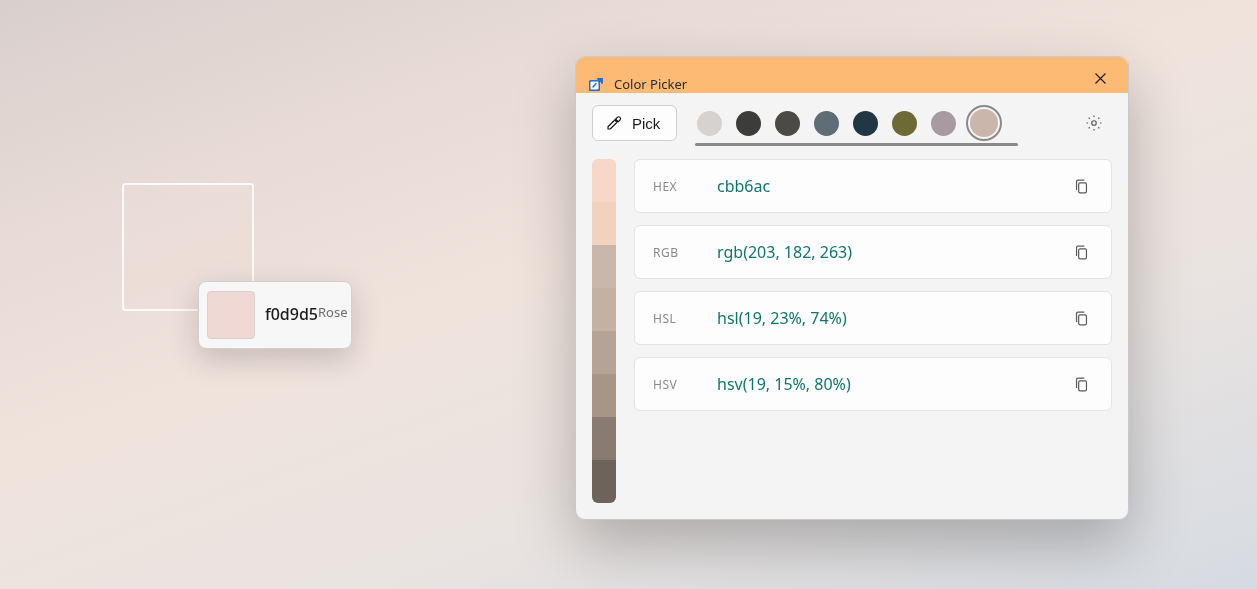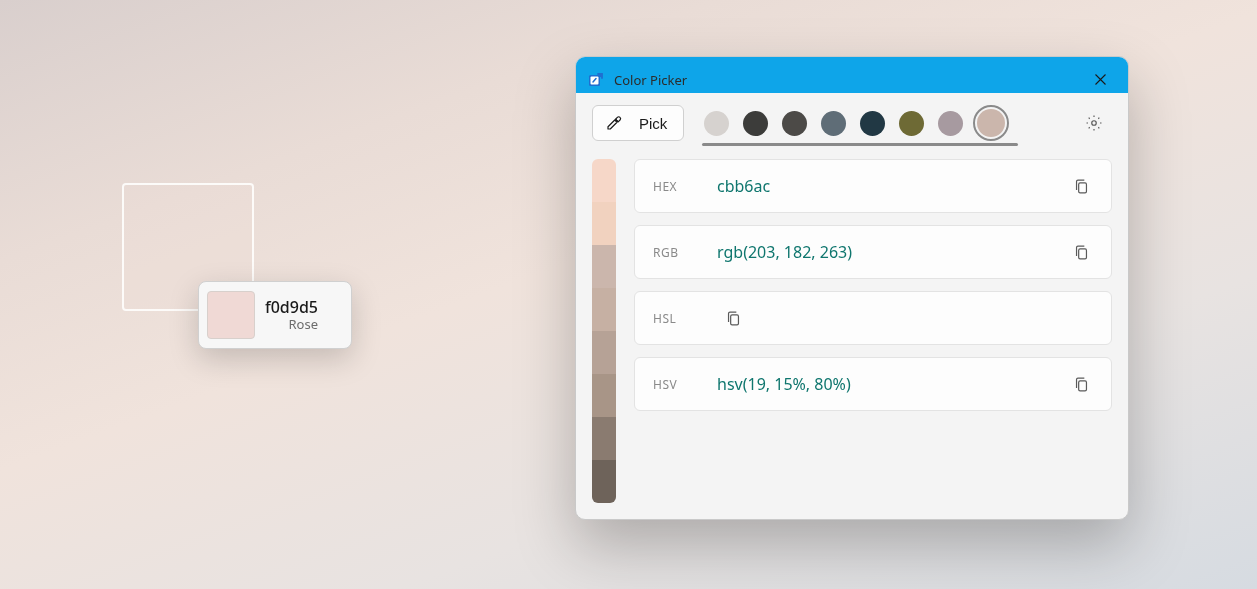--- a/index.html
+++ b/index.html
@@ -31,44 +31,44 @@
     align-items: center;
     padding: 8px;
     gap: 10px;
   }
   .eyedrop-swatch {
     width: 48px; height: 48px;
     border-radius: 4px;
     border: 1px solid #d8d0cc;
     flex-shrink: 0;
   }
-  .eyedrop-text { display: flex; flex-direction: column; line-height: 1.2; }
+  .eyedrop-text { display: flex; flex-direction: row; line-height: 1.2; }
   .eyedrop-hex { font-size: 16px; color: #1a1a1a; font-weight: 500; }
   .eyedrop-name { font-size: 13px; color: #6c6c6c; text-align: right; }
 
   
   .picker-window {
     position: absolute;
     left: 575px; top: 56px;
     width: 554px; height: 464px;
     background: #f4f4f4;
     border: 1px solid #c9c9c9;
     border-radius: 10px;
     box-shadow: 0 25px 60px rgba(0,0,0,0.25);
     display: flex;
     flex-direction: column;
     overflow: hidden;
   }
 
   .titlebar {
     height: 36px;
     display: flex;
-    align-items: center;
+    align-items: flex-end;
     padding: 9px 6px 0 12px;
-    background: #0ea5e9;
+    background: #fdba74;
   }
   .titlebar-icon {
     width: 16px; height: 16px;
     margin-right: 10px;
     display: flex; align-items: center; justify-content: center;
   }
   .titlebar-title { font-size: 13px; color: #2c2c2c; flex: 1; }
   .titlebar-close {
     width: 44px; height: 30px;
     display: flex; align-items: center; justify-content: center;
@@ -83,21 +83,21 @@
     gap: 14px;
   }
   .pick-btn {
     height: 36px;
     padding: 0 16px 0 12px;
     background: #fdfdfd;
     border: 1px solid #d0d0d0;
     border-radius: 6px;
     display: inline-flex;
     align-items: center;
-    gap: 16px;
+    gap: 9px;
     font-size: 15px;
     color: #1a1a1a;
     cursor: pointer;
   }
   .history {
     flex: 1;
     display: flex;
     align-items: center;
     gap: 14px;
     padding-left: 6px;
@@ -270,20 +270,21 @@
           <span class="row-value">rgb(203, 182, 263)</span>
           <div class="copy-btn">
             <svg width="17" height="17" viewBox="0 0 24 24" fill="none" stroke="currentColor" stroke-width="1.7">
               <rect x="8" y="7" width="11" height="14" rx="2"></rect>
               <path d="M5 17 L5 5 C5 3.9 5.9 3 7 3 L16 3"></path>
             </svg>
           </div>
         </div>
         <div class="row">
           <span class="row-label">HSL</span>
+          <span class="row-value">hsl(19, 23%, 74%)</span>
           <div class="copy-btn">
             <svg width="17" height="17" viewBox="0 0 24 24" fill="none" stroke="currentColor" stroke-width="1.7">
               <rect x="8" y="7" width="11" height="14" rx="2"></rect>
               <path d="M5 17 L5 5 C5 3.9 5.9 3 7 3 L16 3"></path>
             </svg>
           </div>
         </div>
         <div class="row">
           <span class="row-label">HSV</span>
           <span class="row-value">hsv(19, 15%, 80%)</span>

